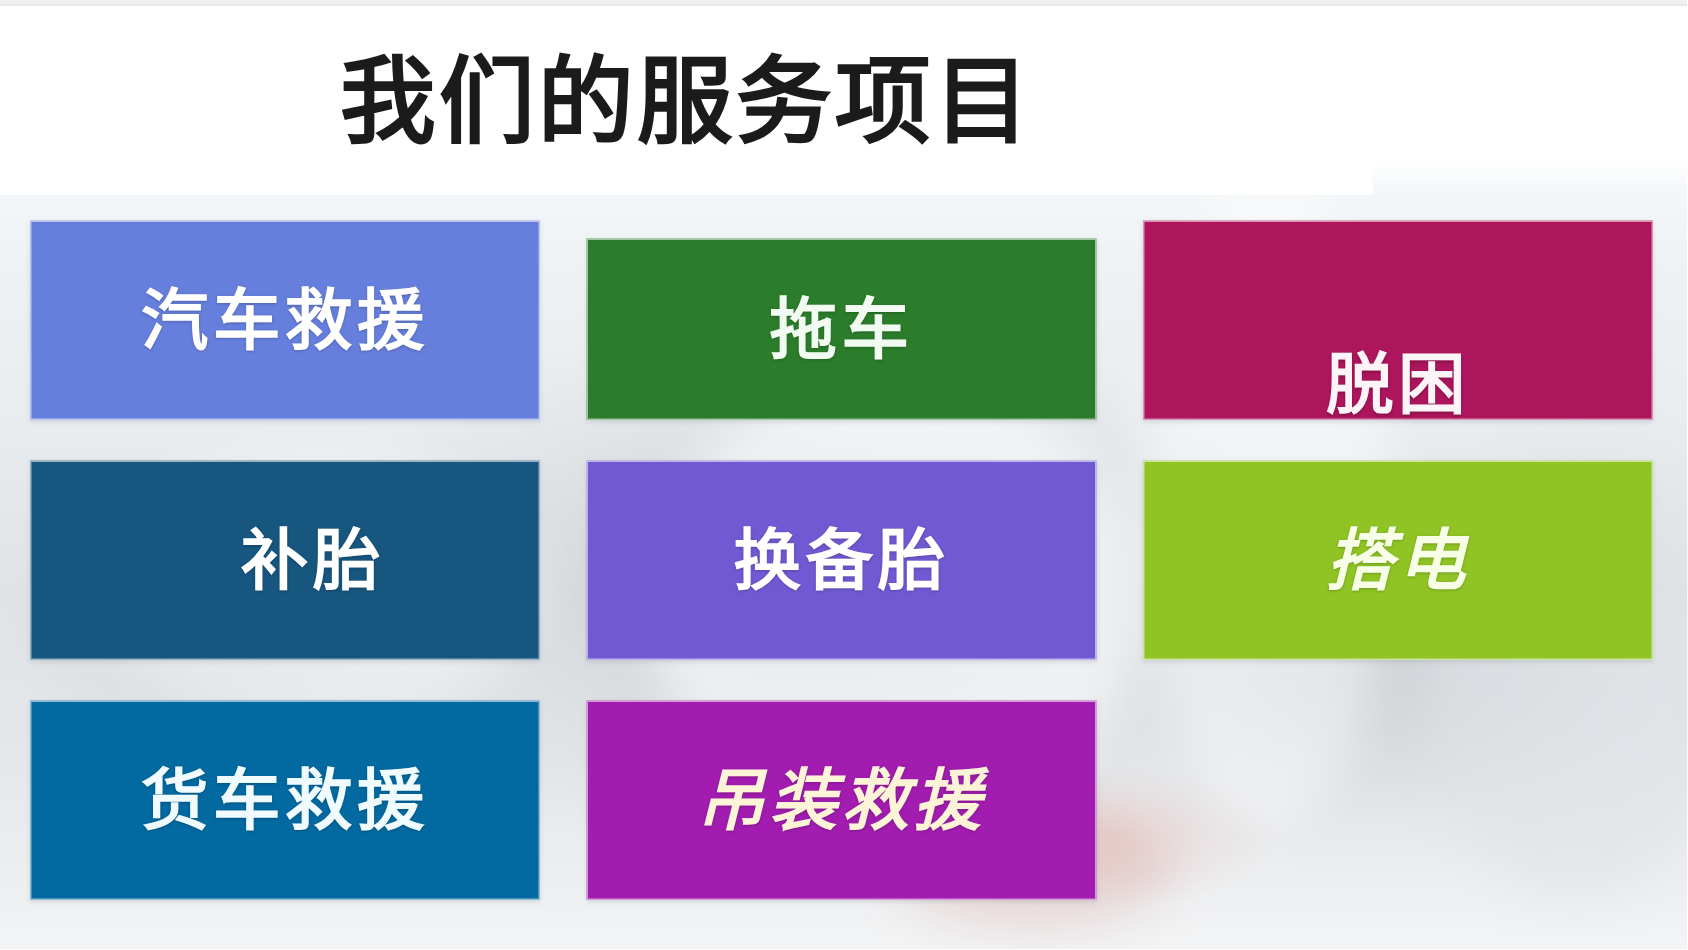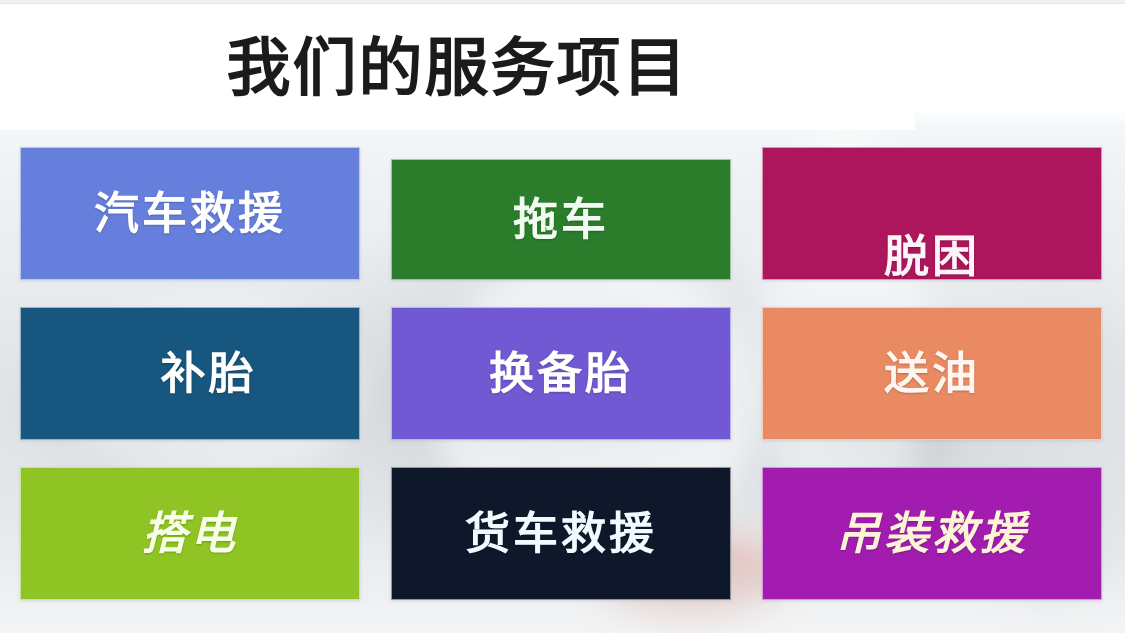--- a/index.html
+++ b/index.html
@@ -152,29 +152,26 @@
     </div>
 
     <div class="tile" style="background: rgb(23, 86, 127); padding-left: 37px;">
       <span class="tile-label" style="color: rgb(255, 255, 255);">补胎</span>
     </div>
 
     <div class="tile" style="background: rgb(113, 89, 211);">
       <span class="tile-label" style="color: rgb(255, 255, 255); text-align: center;">换备胎</span>
     </div>
 
-    <div class="tile" style="background: rgb(234, 138, 99);">
-      <span class="tile-label" style="color: rgb(255, 246, 239);">送油</span>
-    </div>
 
     <div class="tile" style="background: rgb(143, 196, 36); font-style: italic;">
       <span class="tile-label" style="color: rgb(247, 255, 230);">搭电</span>
     </div>
 
-    <div class="tile" style="background: #0f172a;">
+    <div class="tile" style="background: #0369a1;">
       <span class="tile-label" style="color: rgb(240, 251, 255);">货车救援</span>
     </div>
 
     <div class="tile" style="background: #a21caf; font-style: italic;">
       <span class="tile-label" style="color: rgb(253, 243, 214);">吊装救援</span>
     </div>
 
   </div>
 </div>
 

